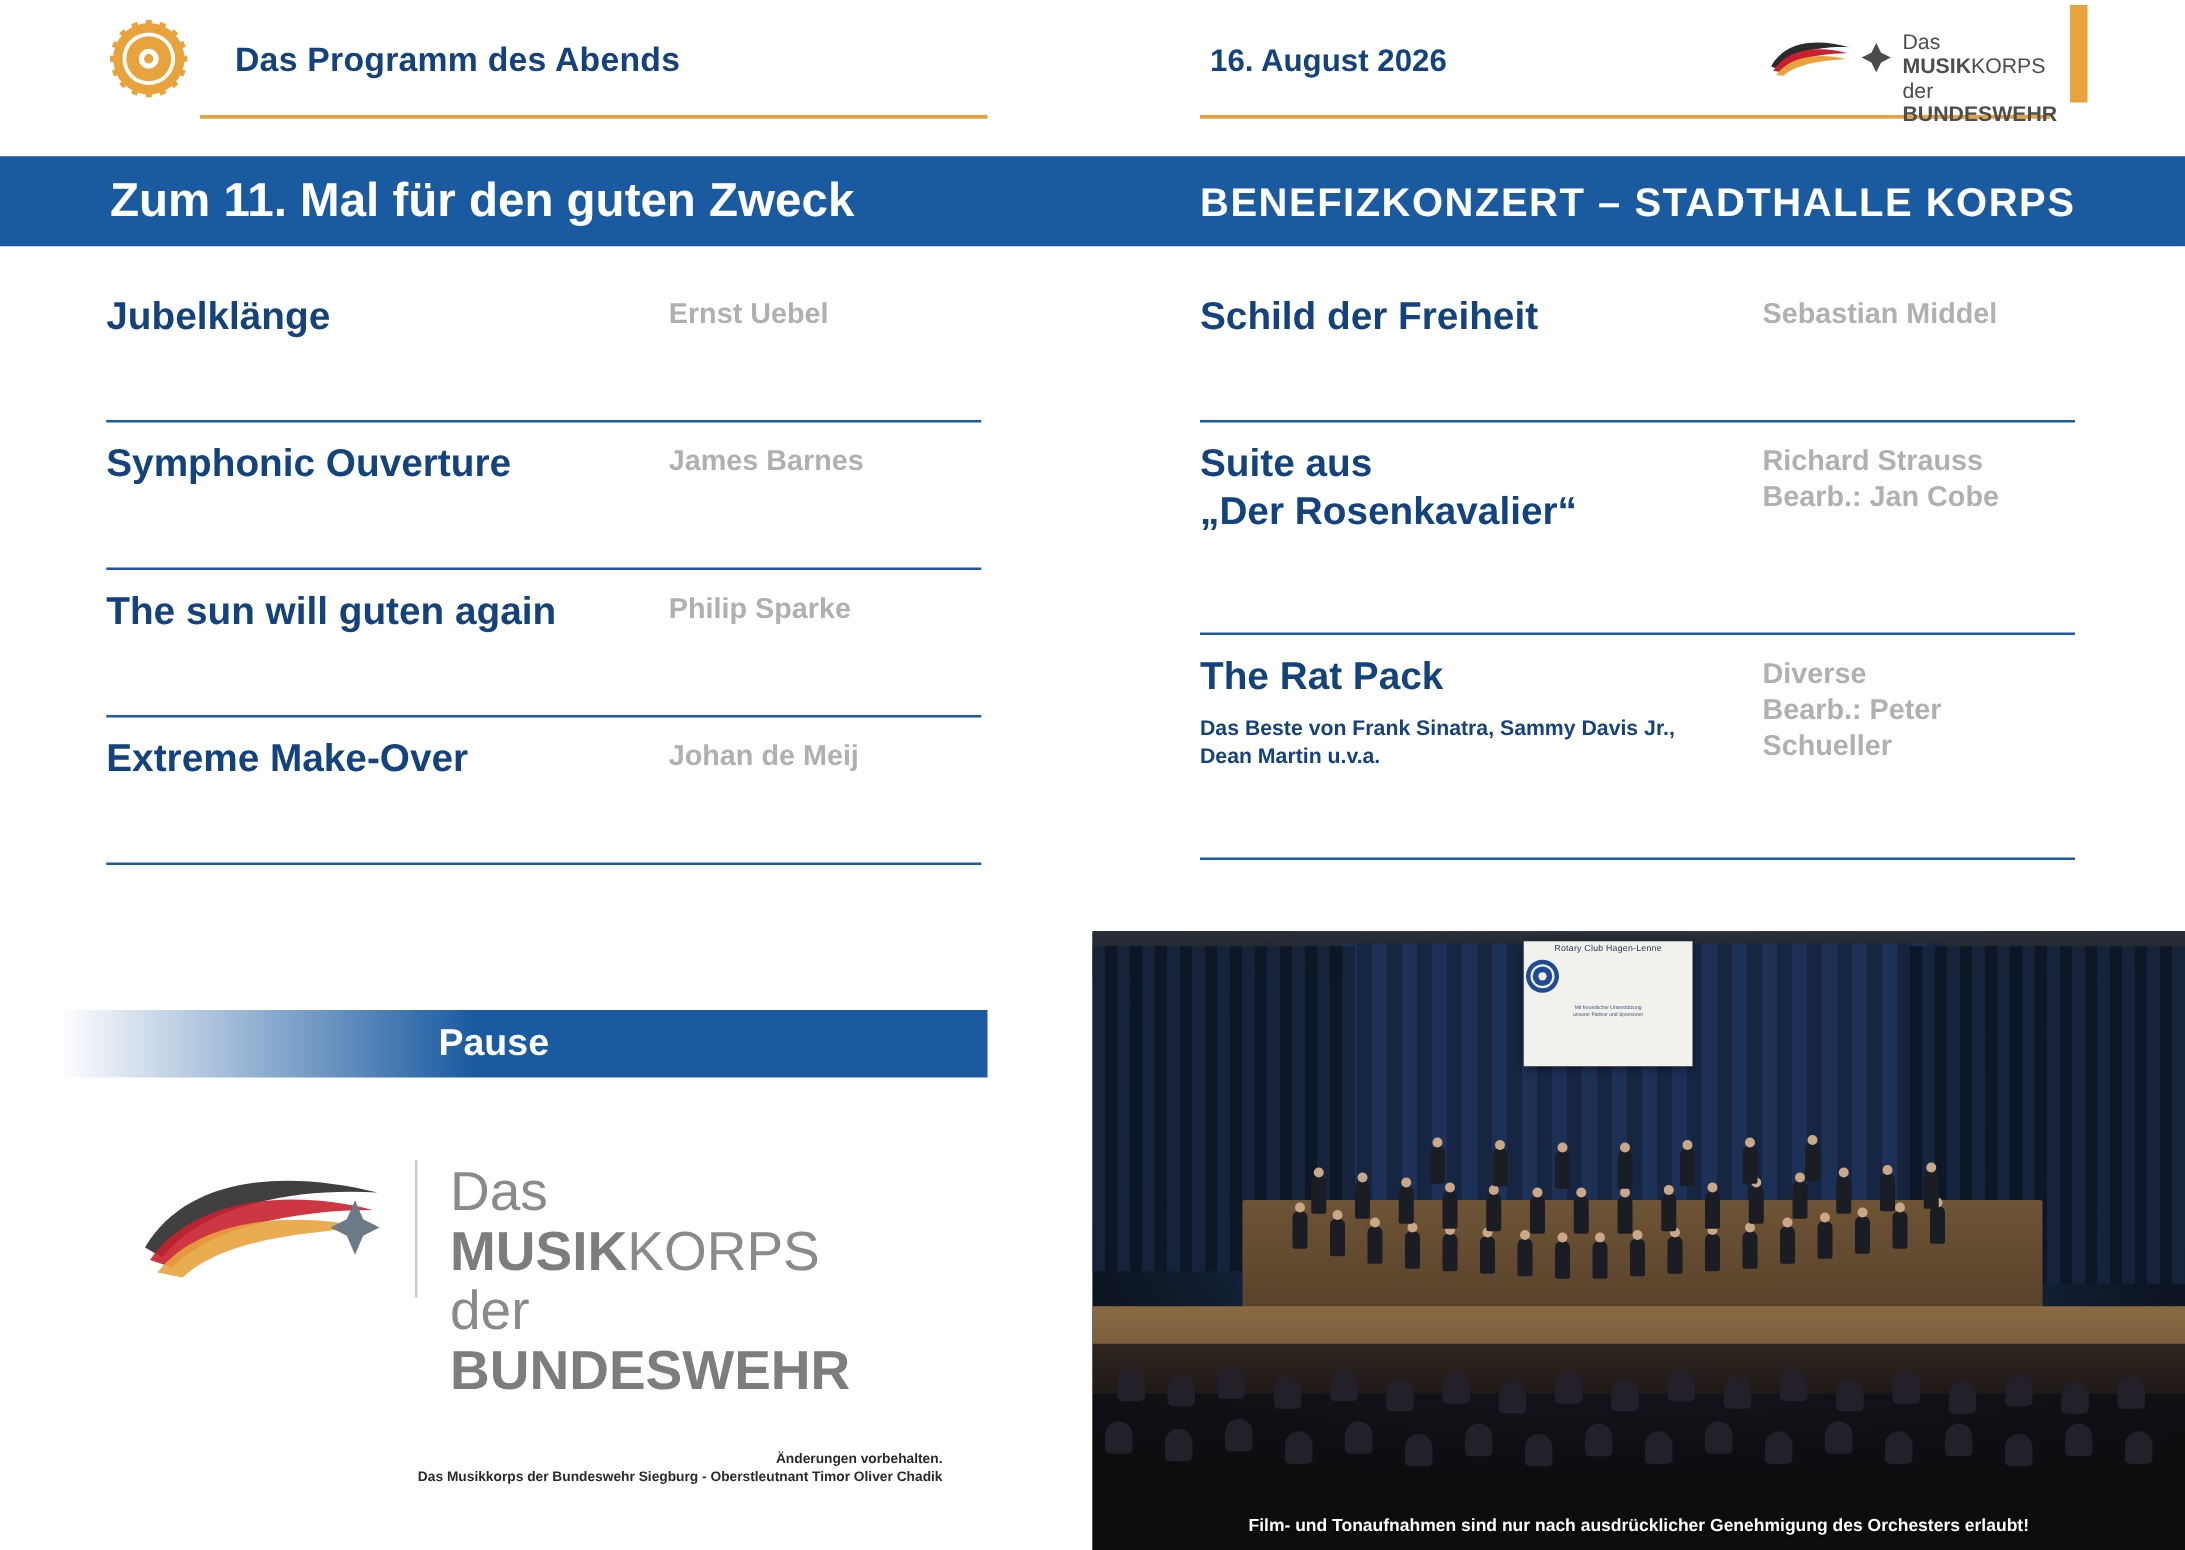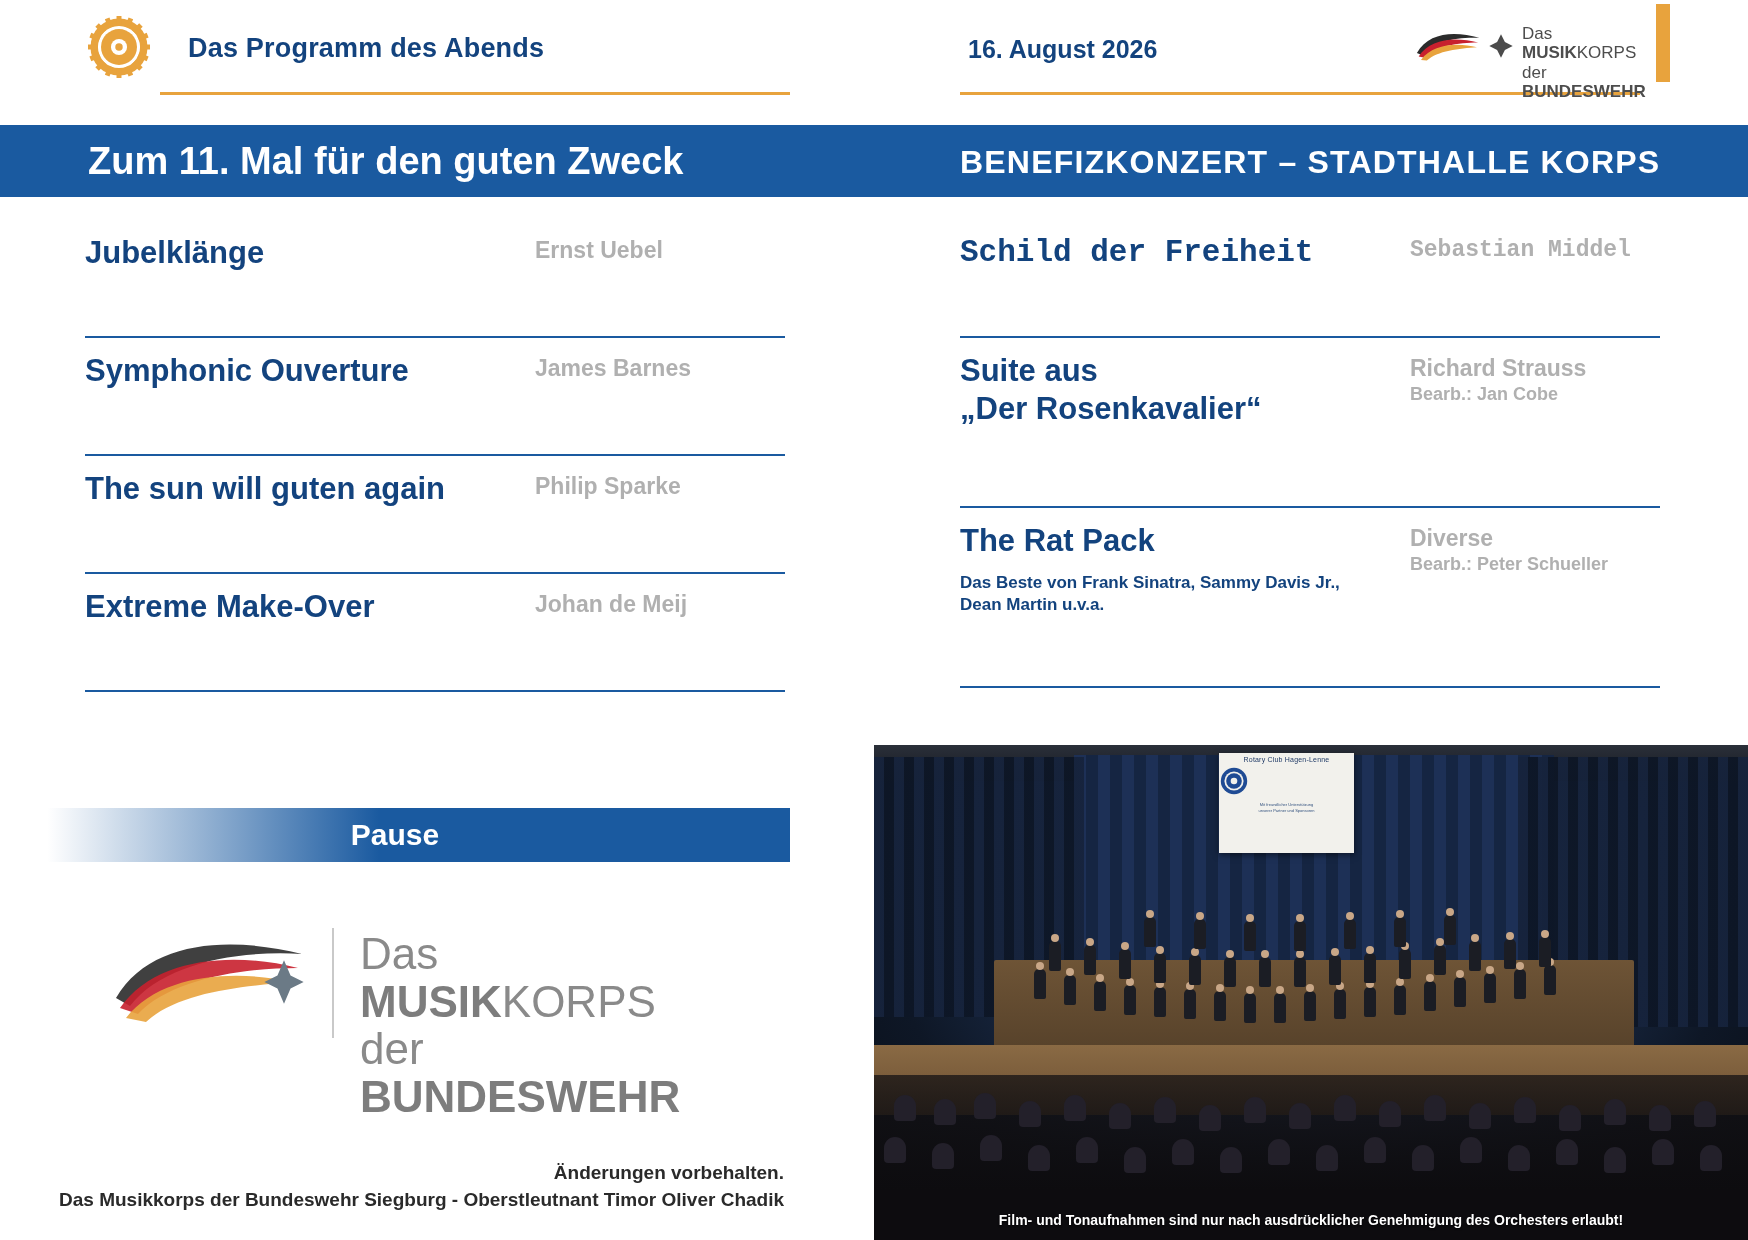--- a/index.html
+++ b/index.html
@@ -139,34 +139,34 @@
     right: 10px;
     top: 16px;
     text-align: left;
     width: 240px;
     color: #b0b0b0;
     font-size: 23px;
     font-weight: bold;
     line-height: 1.25;
   }
   .piece .composer .arr {
-    font-size: 18px;
+    font-size: 23px;
     display: block;
     color: #b0b0b0;
   }
   .piece .subtitle {
     margin-top: 12px;
     font-size: 17px;
     font-weight: bold;
     color: #13437e;
     line-height: 1.28;
   }
 
   .piece-l { height: 86px; }
-  .piece-r1 { height: 86px; font-family: Liberation Mono, monospace; }
+  .piece-r1 { height: 86px; }
   .piece-r2 { height: 138px; }
   .piece-r3 { height: 148px; }
 
   
   .pause-bar {
     position: absolute;
     left: 0; top: 808px;
     width: 790px; height: 54px;
     background: linear-gradient(to right, #ffffff 0%, #ffffff 6%, #1a5aa0 48%, #1a5aa0 100%);
   }
@@ -213,25 +213,24 @@
   .mkbw-big .txt-big b { font-weight: bold; color: #7d7d7d; }
 
   
   .footnote {
     position: absolute;
     left: 0; top: 1160px;
     width: 782px;
     text-align: right;
     padding-right: 28px;
     box-sizing: border-box;
-    font-size: 19px;
+    font-size: 11px;
     font-weight: bold;
     color: #2a2a2a;
     line-height: 1.4;
-    margin-left: 30px;
   }
 
   
   .photo {
     position: absolute;
     left: 874px; top: 745px;
     width: 874px; height: 495px;
     overflow: hidden;
     background: #11131a;
   }

